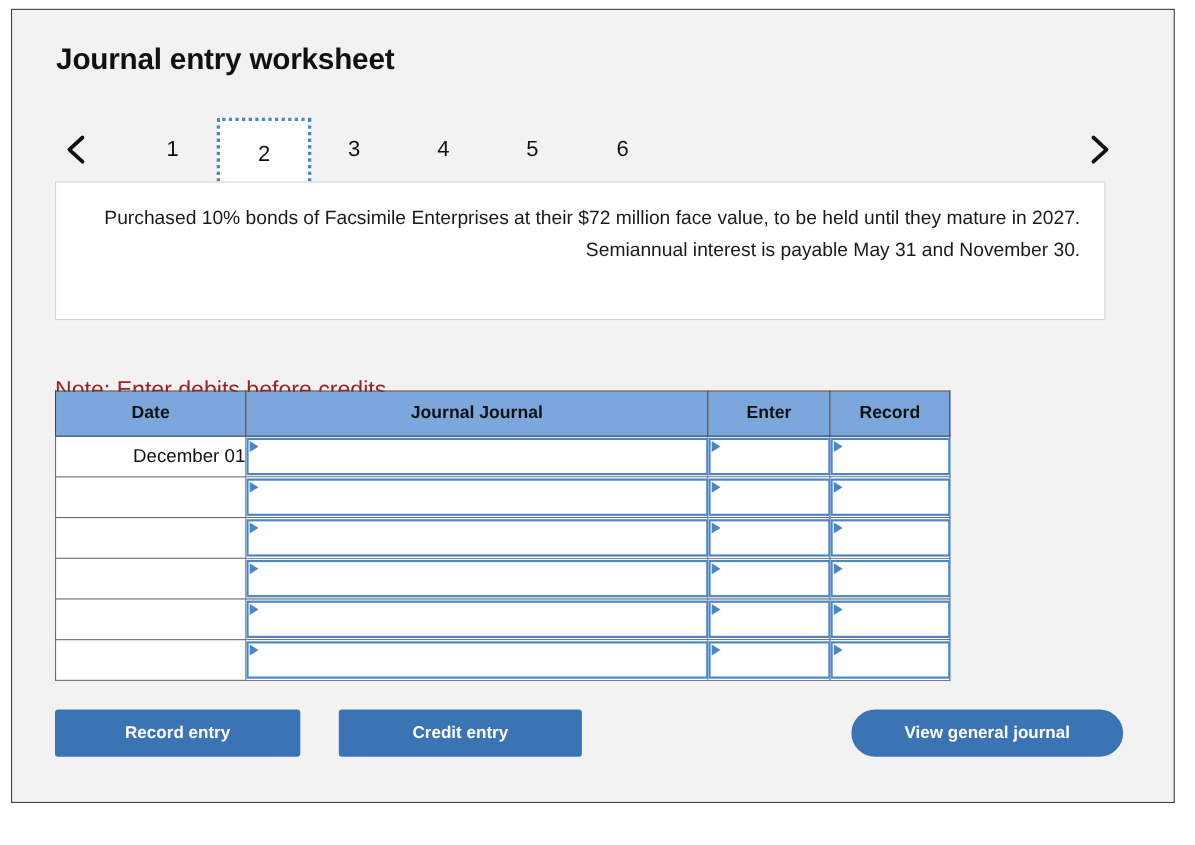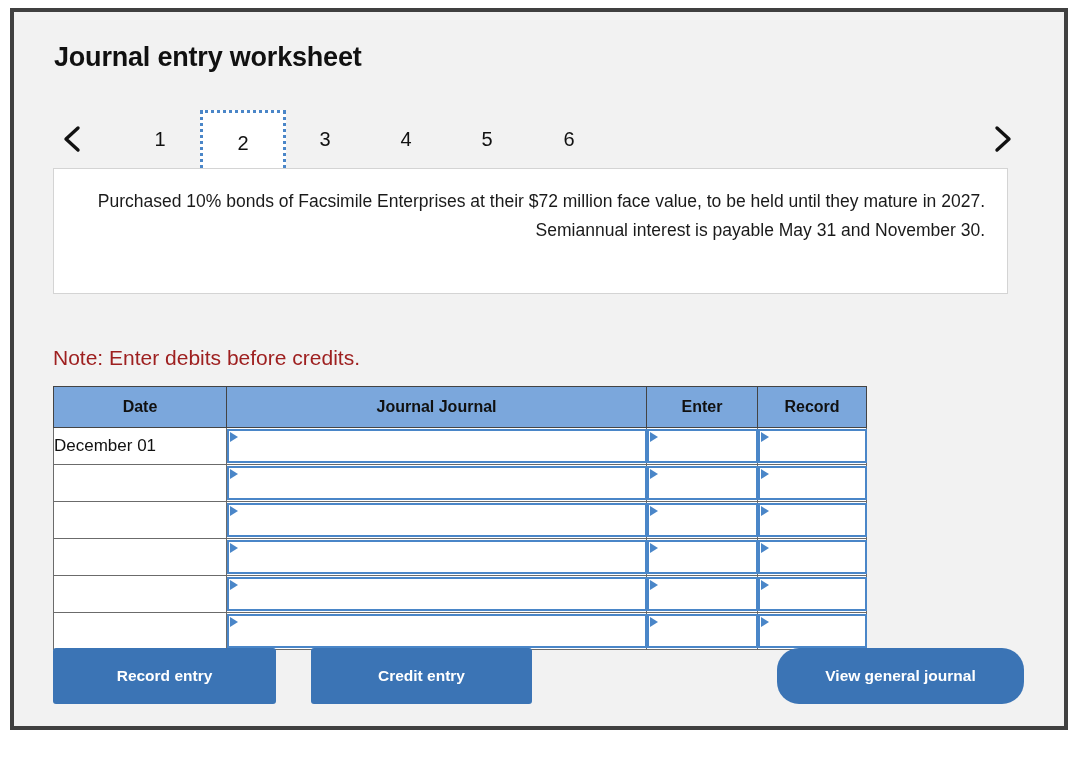--- a/index.html
+++ b/index.html
@@ -15,21 +15,21 @@
     -webkit-font-smoothing: antialiased;
   }
 
   #app {
     position: absolute;
     left: 10px;
     top: 8px;
     width: 1058px;
     height: 722px;
     background: #f2f2f2;
-    border: 4px solid #404040;
+    border: 1px solid #404040;
     box-sizing: border-box;
   }
 
   
   .page-title {
     position: absolute;
     left: 40px;
     top: 30px;
     font-size: 27px;
     font-weight: bold;
@@ -116,21 +116,20 @@
   }
 
   
   .jtable {
     position: absolute;
     left: 39px;
     top: 346px;
     width: 813px;
     border-collapse: collapse;
     table-layout: fixed;
-    margin-top: 28px;
   }
   .jtable th {
     background: #7ba7dc;
     border: 1px solid #444444;
     color: #111111;
     font-size: 16px;
     font-weight: bold;
     height: 40px;
     padding: 0;
     text-align: center;
@@ -141,21 +140,21 @@
     padding: 0;
     background: #ffffff;
     vertical-align: middle;
   }
   .col-date   { width: 173px; }
   .col-gj     { width: 420px; }
   .col-debit  { width: 111px; }
   .col-credit { width: 109px; }
 
   .date-cell {
-    text-align: left;
+    text-align: right;
     font-size: 17px;
     color: #111111;
   }
   td.input-td { padding: 0; position: relative; border: 1px solid #6b6b6b; }
 
   .cell-input {
     position: absolute;
     left: 0px;
     top: 1px;
     right: -1px;
@@ -178,21 +177,21 @@
 
   
   .btn {
     position: absolute;
     background: #3b74b5;
     color: #ffffff;
     font-size: 15.5px;
     font-weight: bold;
     border: none;
     border-radius: 3px;
-    height: 56px;
+    height: 43px;
     cursor: pointer;
     font-family: "Liberation Sans", "DejaVu Sans", sans-serif;
     display: flex;
     align-items: center;
     justify-content: center;
     padding: 0;
   }
   .btn-record { left: 39px;  top: 636px; width: 223px; }
   .btn-clear  { left: 297px; top: 636px; width: 221px; }
   .btn-view   { left: 763px; top: 636px; width: 247px; border-radius: 22px; }

